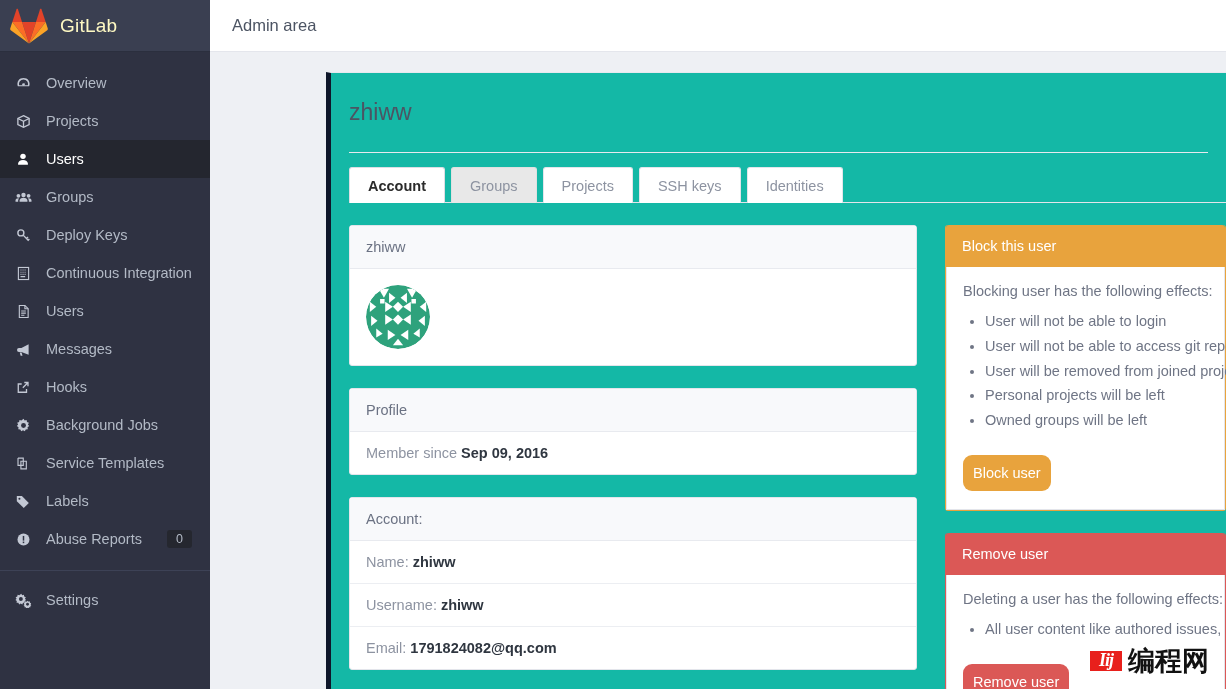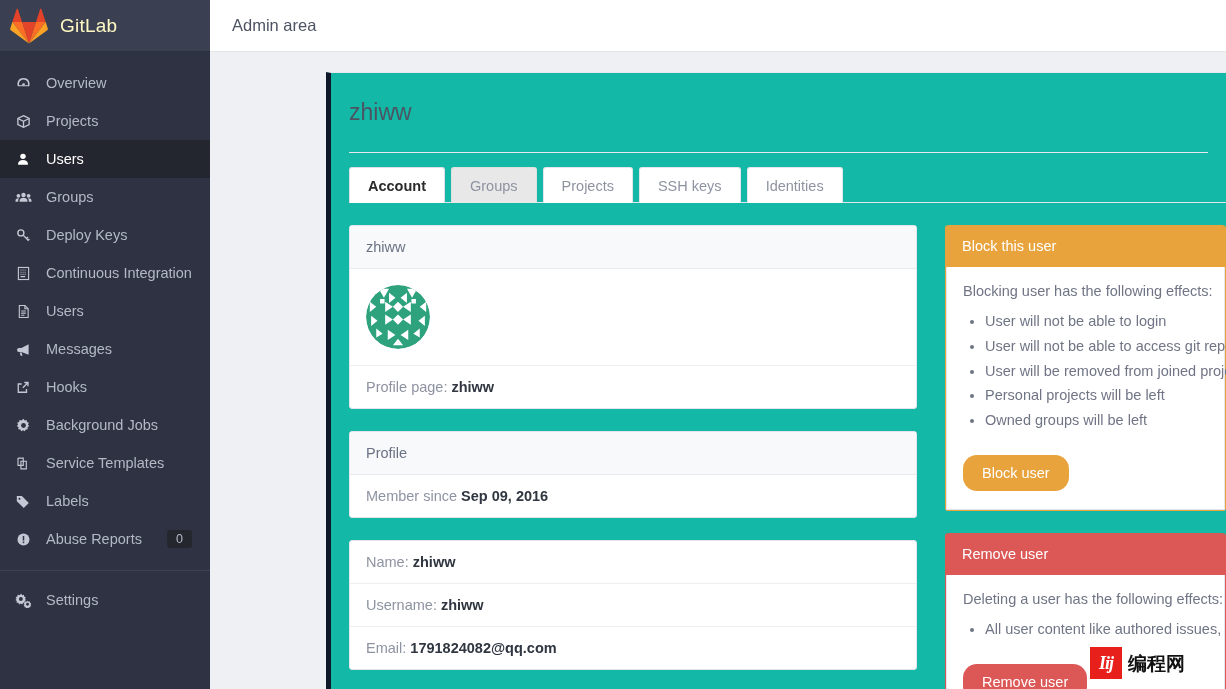--- a/index.html
+++ b/index.html
@@ -181,53 +181,53 @@
   .panel.warn .panel-head { background: #e8a33d; }
   .panel.warn { border: 1px solid #e8a33d; border-top: none; }
   .panel.danger .panel-head { background: #db5856; }
   .panel.danger { border: 1px solid #db5856; border-top: none; }
   .panel-body ul { margin: 12px 0 0 22px; }
   .panel-body li { margin-bottom: 3px; white-space: nowrap; line-height: 1.5; }
   .panel-body p { white-space: nowrap; text-align: right; }
   .btn {
     display: inline-block;
     margin-top: 20px;
-    padding: 10px 19px;
-    border-radius: 14px;
+    padding: 10px 10px;
+    border-radius: 9px;
     color: #ffffff;
     font-size: 14.5px;
     border: none;
     cursor: pointer;
     font-family: "Liberation Sans", sans-serif;
   }
   .btn-warn { background: #e8a33d; }
   .btn-danger { background: #db5856; }
 
   
   .watermark {
     position: absolute;
     left: 1090px; top: 647px;
     display: flex; align-items: center;
     z-index: 50;
   }
   .wm-mark {
-    width: 32px; height: 32px;
+    width: 32px; height: 20px;
     background: #e8201c;
     color: #ffffff;
     font-weight: bold;
     font-style: italic;
     font-size: 18px;
     display: flex; align-items: center; justify-content: center;
     font-family: "Liberation Serif", serif;
     letter-spacing: -1px;
   }
   .wm-text {
     margin-left: 6px;
     color: #111111;
-    font-size: 19px;
+    font-size: 27px;
     font-weight: bold;
     line-height: 1;
     font-family: "DejaVu Sans", sans-serif;
   }
 </style>
 </head>
 <body>
 
 <div class="app">
 
@@ -473,35 +473,32 @@
                         <path d="M3.4 7 4.6 7.8 3.4 8.6z"></path>
                           <path d="M6.6 7 5.4 7.8 6.6 8.6z"></path>
                         <path d="M4.2 9.4h1.6L5 8.4z"></path>
                         <path d="M2.2 2.2h.7v.7h-.7z"></path>
                           <path d="M7.1 2.2h.7v.7h-.7z"></path>
                       </g>
                     </g>
                   </svg>
                 </span>
               </div>
-              <div class="card-row">
-                <span>Profile page:</span>
-                <b>zhiww</b>
-              </div>
             </div>
 
             <div class="card">
               <div class="card-head">Profile</div>
               <div class="card-row">
                 <span>Member since</span>
                 <b>Sep 09, 2016</b>
               </div>
             </div>
 
             <div class="card">
+              <div class="card-head">Account:</div>
               <div class="card-row">
                 <span>Name:</span>
                 <b>zhiww</b>
               </div>
               <div class="card-row">
                 <span>Username:</span>
                 <b>zhiww</b>
               </div>
               <div class="card-row">
                 <span>Email:</span>

